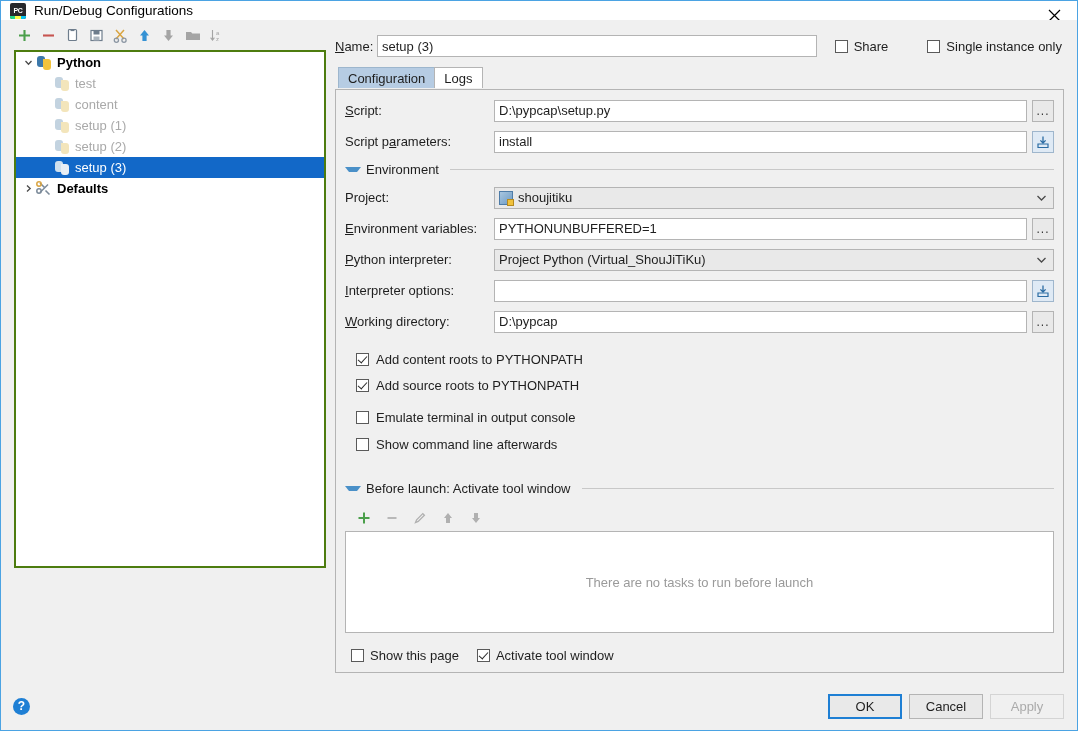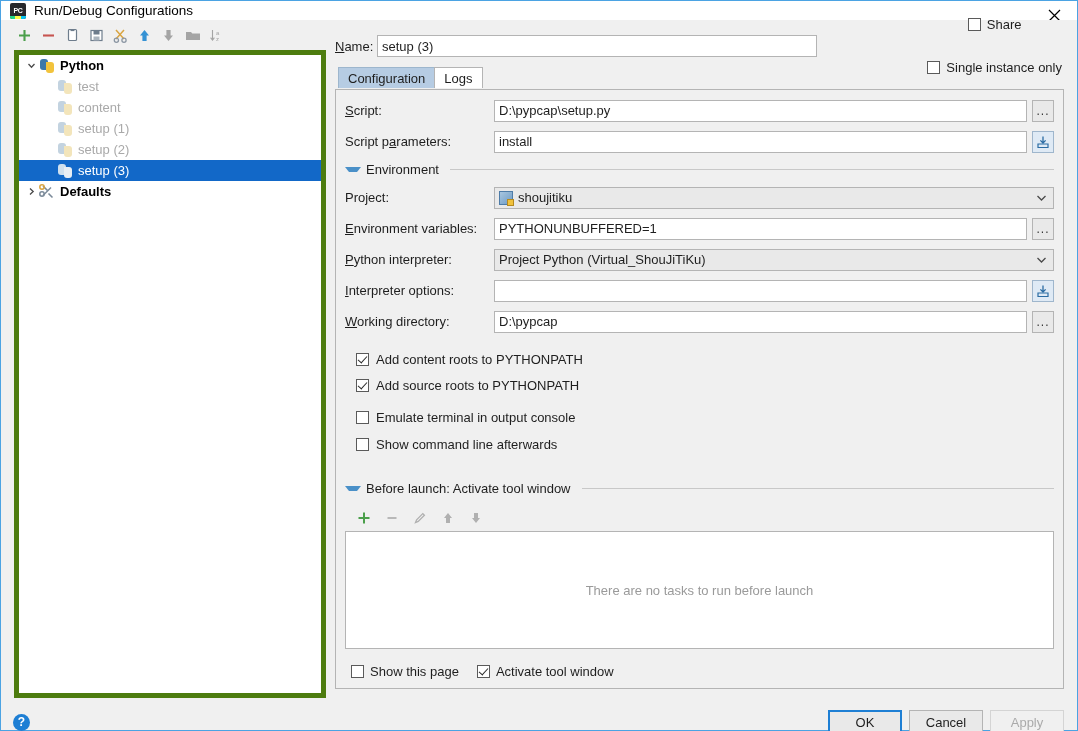--- a/index.html
+++ b/index.html
@@ -100,23 +100,23 @@
   }
   .tb-icon {
     width: 21px; height: 21px;
     display: flex;
     align-items: center;
     justify-content: center;
   }
   .tree-box {
     margin: 0 0 0 13px;
     width: 312px;
-    height: 648px;
+    height: 518px;
     background: #ffffff;
-    border: 5px solid #4d7c0f;
+    border: 2px solid #4d7c0f;
     box-sizing: border-box;
     overflow: hidden;
   }
   .tree-row {
     height: 21px;
     display: flex;
     align-items: center;
     padding-left: 4px;
     font-size: 13px;
     white-space: nowrap;
@@ -209,23 +209,22 @@
     left: 3px; top: 0px;
     width: 4px; height: 8px;
     border: solid #2b2b2b;
     border-width: 0 1.6px 1.6px 0;
     transform: rotate(42deg);
   }
   .share-group {
     margin-left: auto;
     display: flex;
     align-items: center;
-    gap: 28px;
+    gap: 39px;
     padding-right: 2px;
-    flex-direction: column;
   }
   .u { text-decoration: underline; }
 
   
   .tabs {
     display: flex;
     align-items: flex-start;
     height: 22px;
     margin-top: 6px;
     padding-left: 3px;

